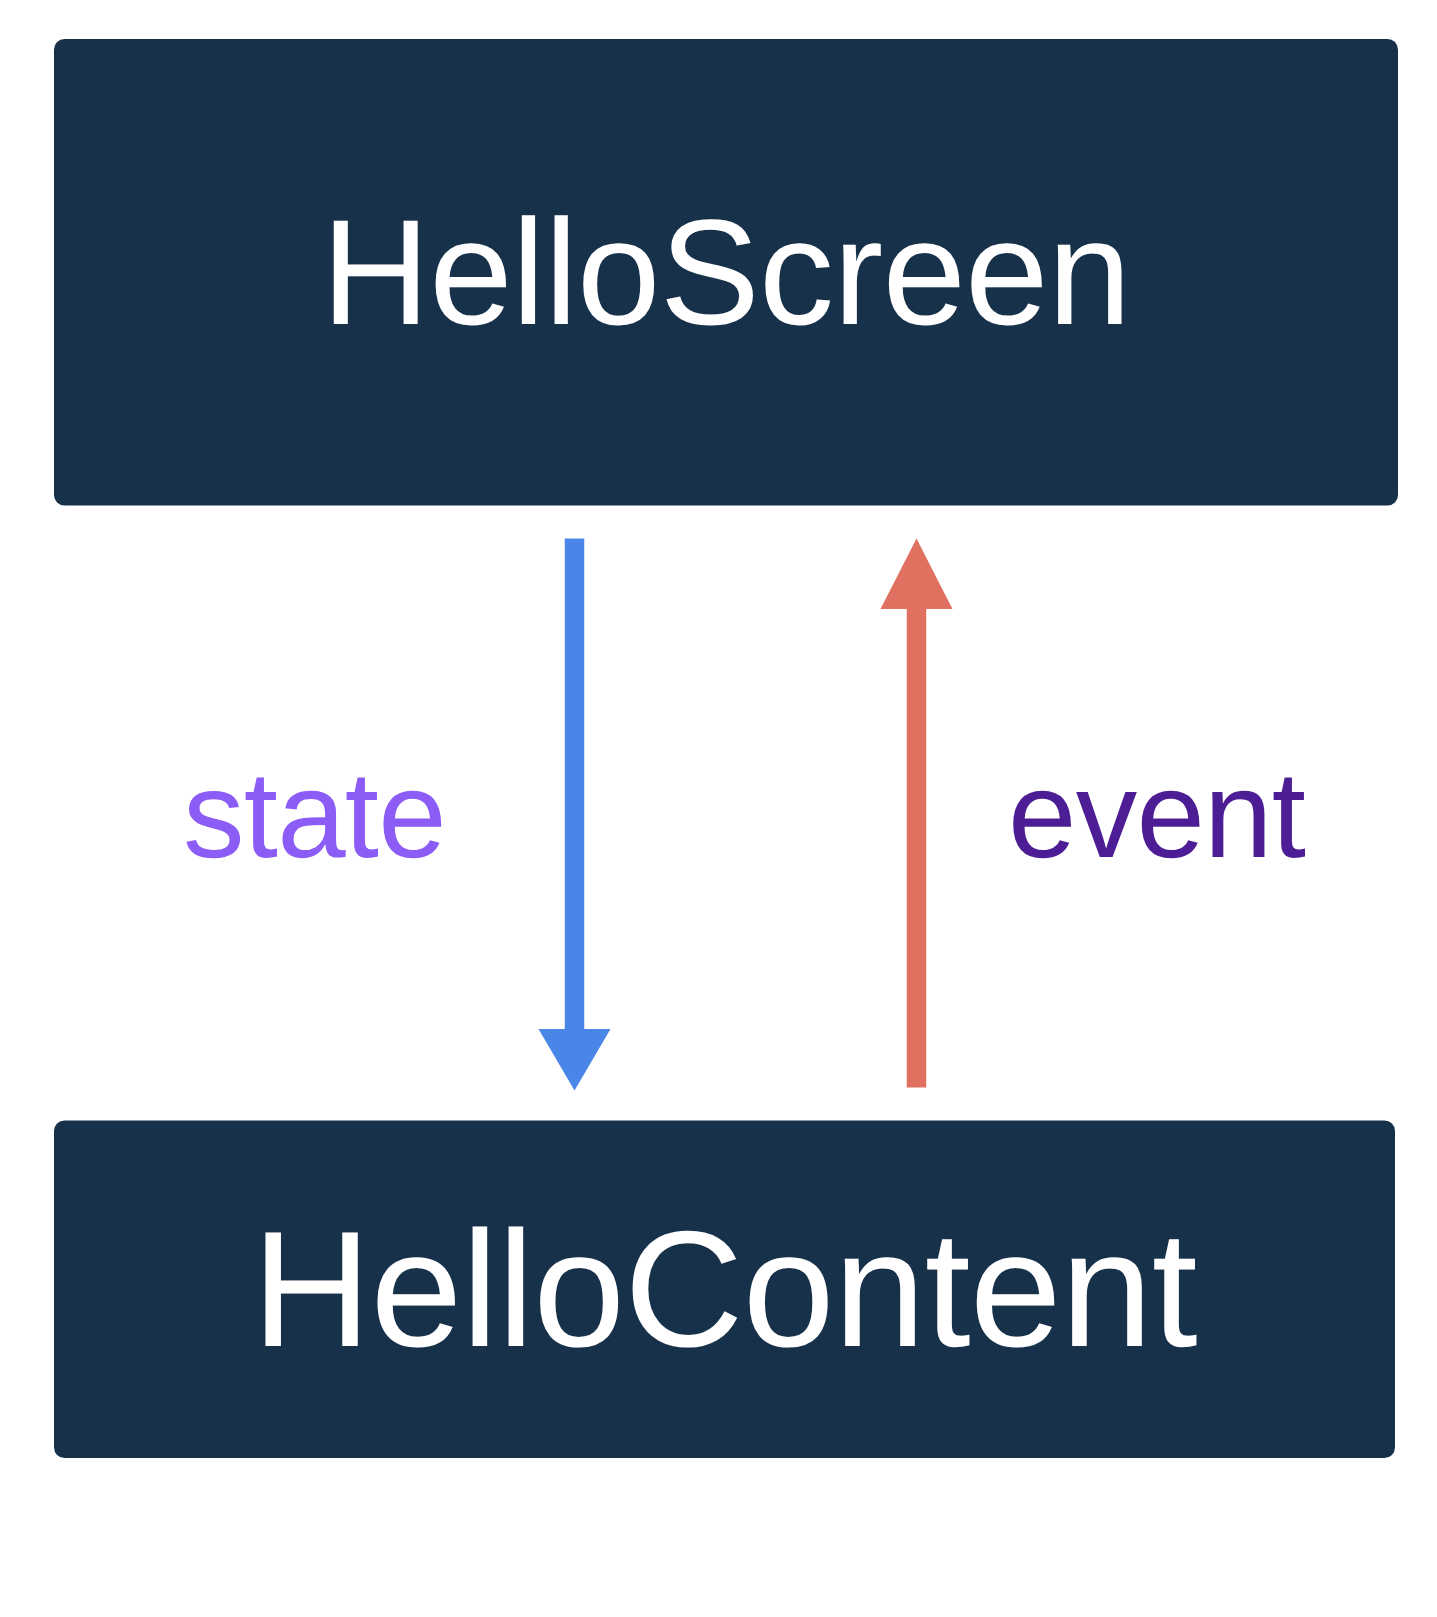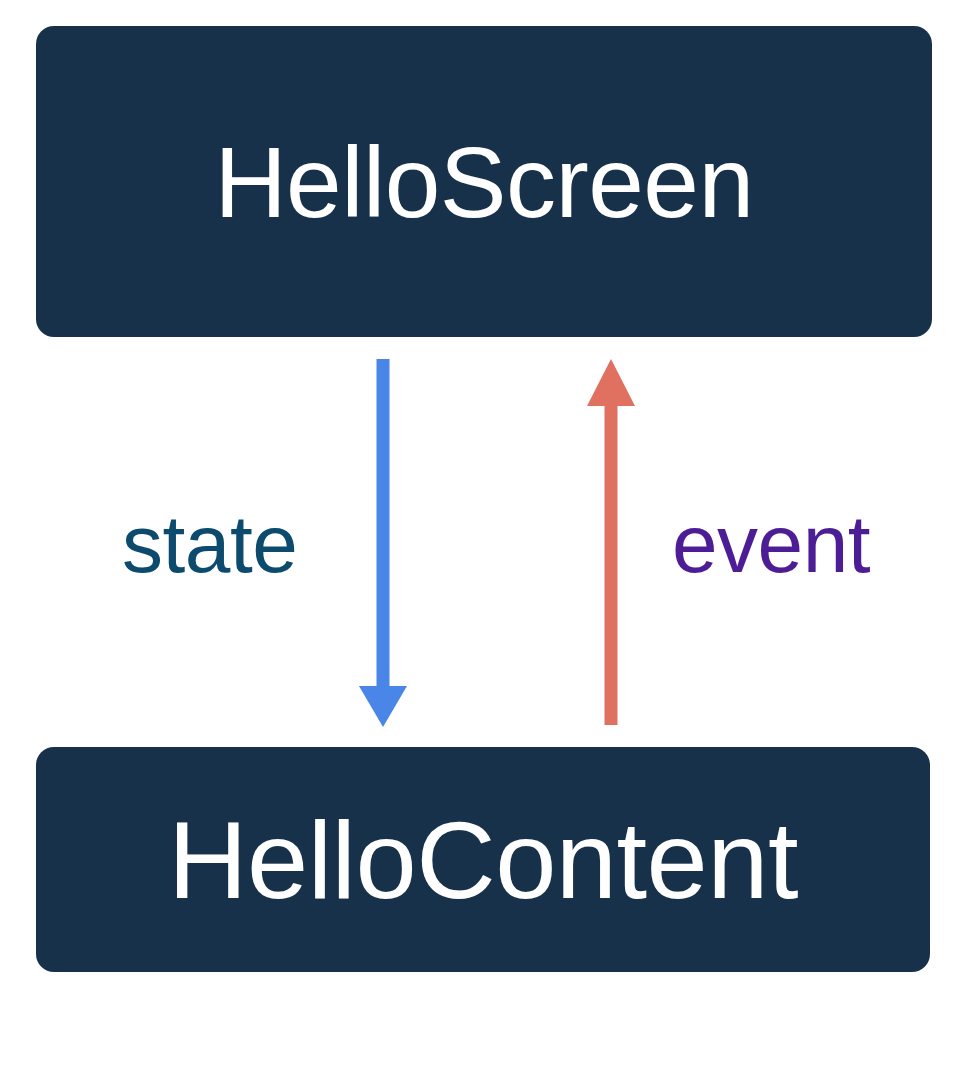--- a/index.html
+++ b/index.html
@@ -20,21 +20,21 @@
     overflow: hidden;
   }
 
   
   .node {
     position: absolute;
     display: flex;
     align-items: center;
     justify-content: center;
     background: #17314a;
-    border-radius: 18px;
+    border-radius: 7px;
     box-sizing: border-box;
     text-align: center;
   }
   .node-label {
     color: #ffffff;
     font-family: "Liberation Sans", sans-serif;
     font-weight: 400;
     letter-spacing: -0.5px;
     line-height: 1;
     white-space: nowrap;
@@ -110,17 +110,17 @@
       <rect id="state-shaft" x="376.5" y="359" width="13" height="331" fill="#4a86e8"></rect>
       <polygon id="state-head" points="359,686 407,686 383,727" fill="#4a86e8"></polygon>
     </g>
 
     <g>
       <rect id="event-shaft" x="604.5" y="400" width="13" height="325" fill="#e0705f"></rect>
       <polygon id="event-head" points="587,406 635,406 611,359" fill="#e0705f"></polygon>
     </g>
   </svg>
 
-  <div class="edge-label" id="label-state" style="color: #0c4a6e;">state</div>
+  <div class="edge-label" id="label-state" style="color: #8b5cf6;">state</div>
 
   <div class="edge-label" id="label-event" style="color: #4c1d95;">event</div>
 
 </div>
 
 </body></html>

